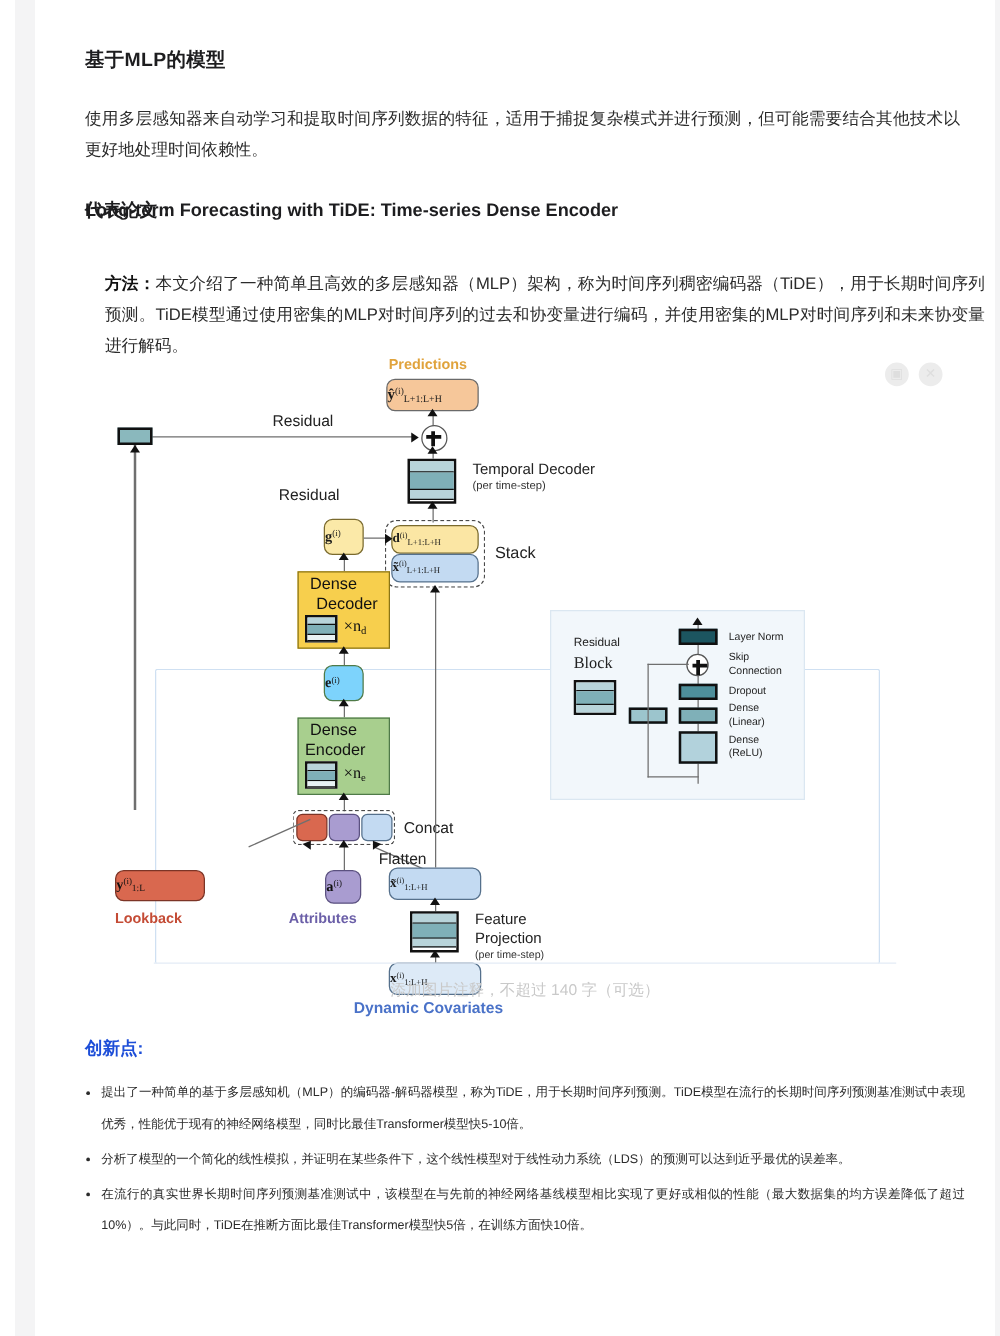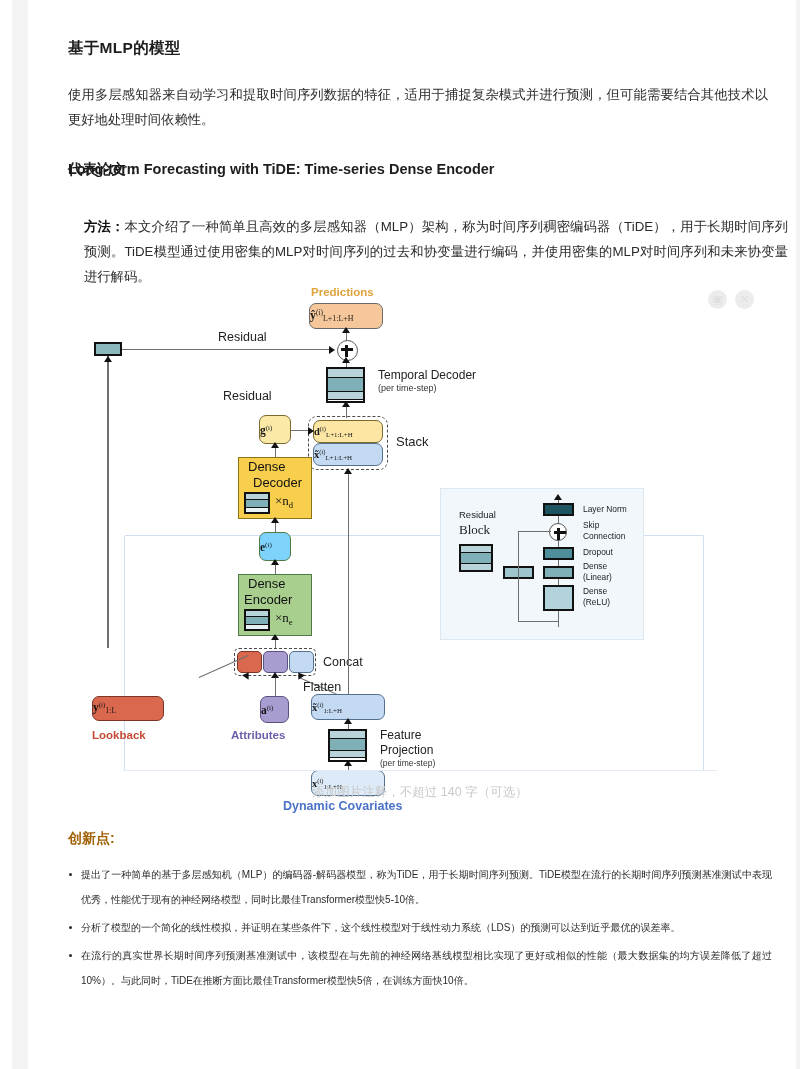--- a/index.html
+++ b/index.html
@@ -100,21 +100,21 @@
     border:1.6px solid #555;background:#fff;
   }
   .plus::before,.plus::after{content:"";position:absolute;background:#111;}
   .plus::before{left:3.5px;top:7.3px;width:12px;height:3.2px;}
   .plus::after{top:3.5px;left:7.3px;height:12px;width:3.2px;}
 
   .dashed{position:absolute;border:1.6px dashed #4a4a4a;border-radius:9px;box-sizing:border-box;}
 
   
   h3.innov-title{
-    position:absolute;left:0;top:830px;margin:0;font-size:14px;font-weight:bold;color:#a16207;
+    position:absolute;left:0;top:830px;margin:0;font-size:14px;font-weight:bold;color:#1d4ed8;
   }
   ul.bullets{
     position:absolute;left:0;top:862px;width:704px;margin:0;padding:0;list-style:none;
   }
   ul.bullets li{
     position:relative;padding-left:13px;margin-bottom:3px;
     font-size:10px;line-height:25px;color:#2b2b2b;text-align:justify;
   }
   ul.bullets li::before{
     content:"";position:absolute;left:1px;top:11px;

